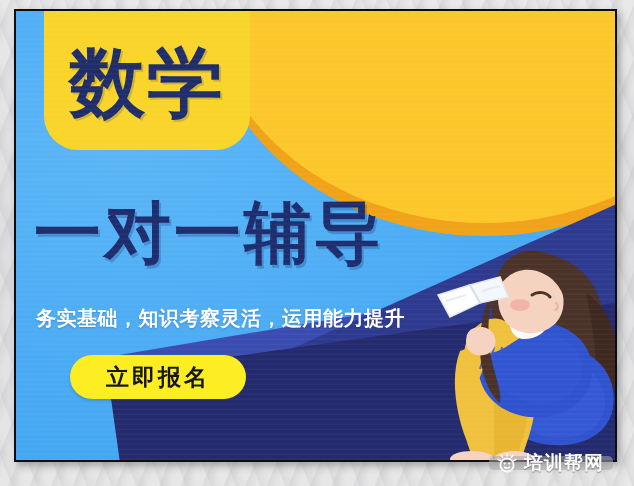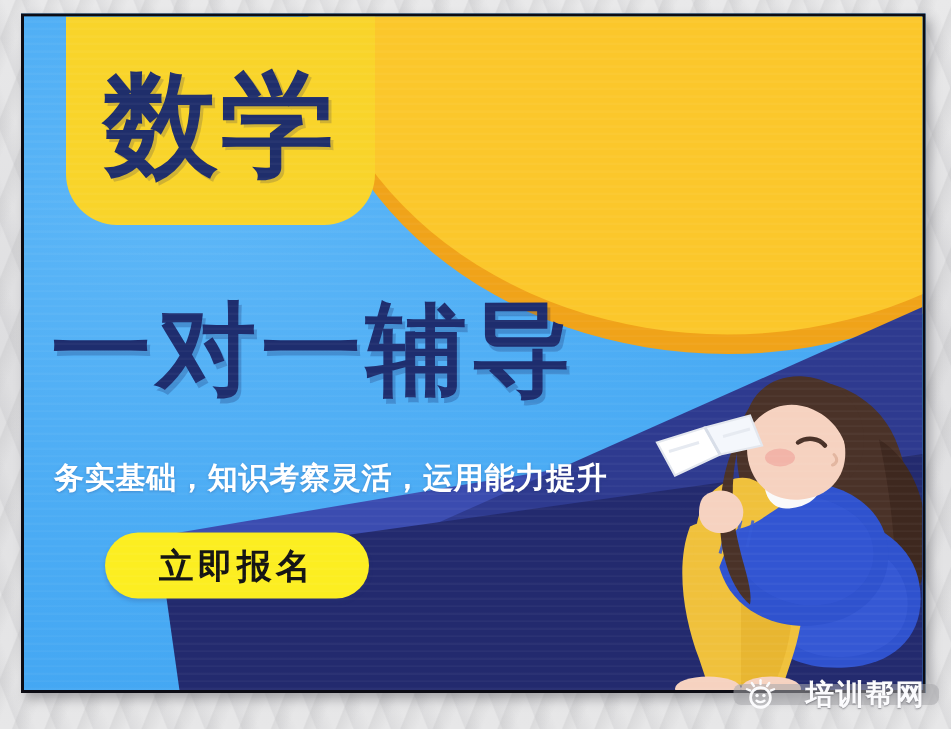--- a/index.html
+++ b/index.html
@@ -194,21 +194,21 @@
 
   
   #watermark {
     position: absolute;
     left: 489px;
     top: 456px;
     height: 14px;
     padding: 0 9px 0 7px;
     display: flex;
     align-items: center;
-    gap: 19px;
+    gap: 6px;
     background: rgba(168,168,172,0.55);
     border-radius: 5px;
     text-align: center;
   }
   #watermark .wm-text {
     font-size: 19px;
     font-weight: 700;
     color: #fbfbfd;
     letter-spacing: 1px;
     text-shadow: 0 1px 1px rgba(60,60,70,0.5);

